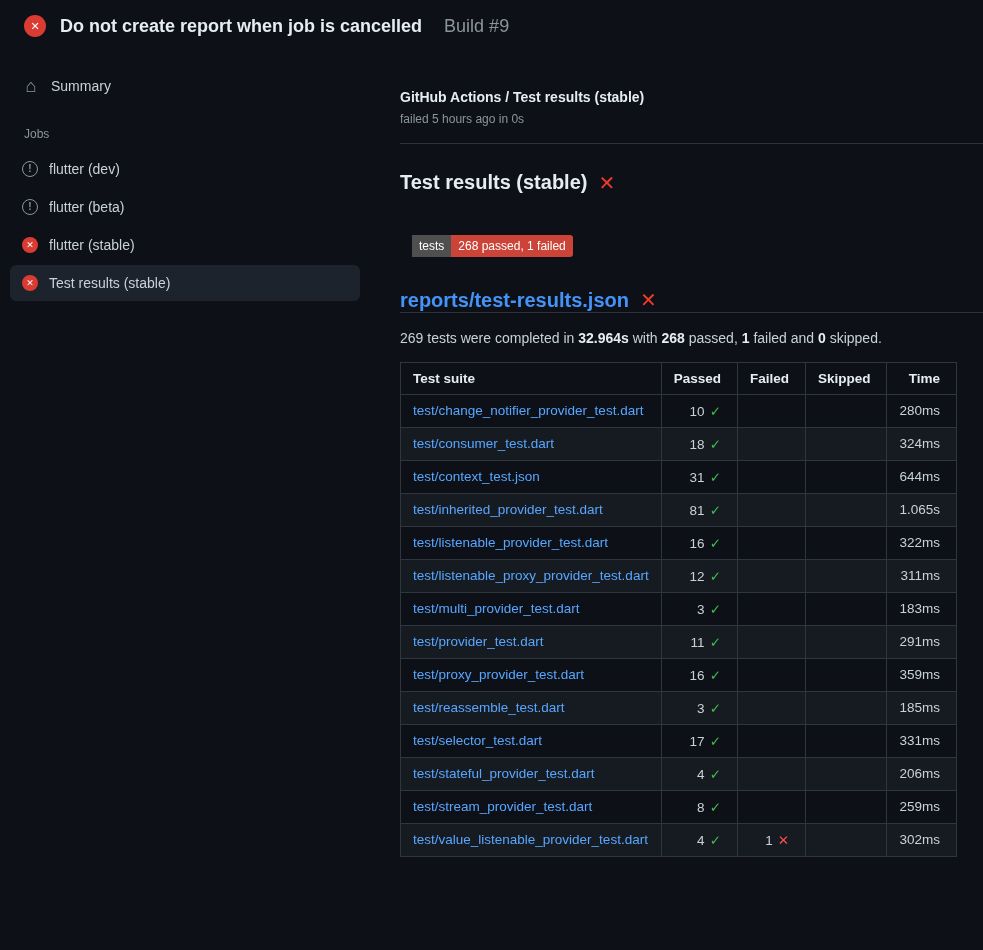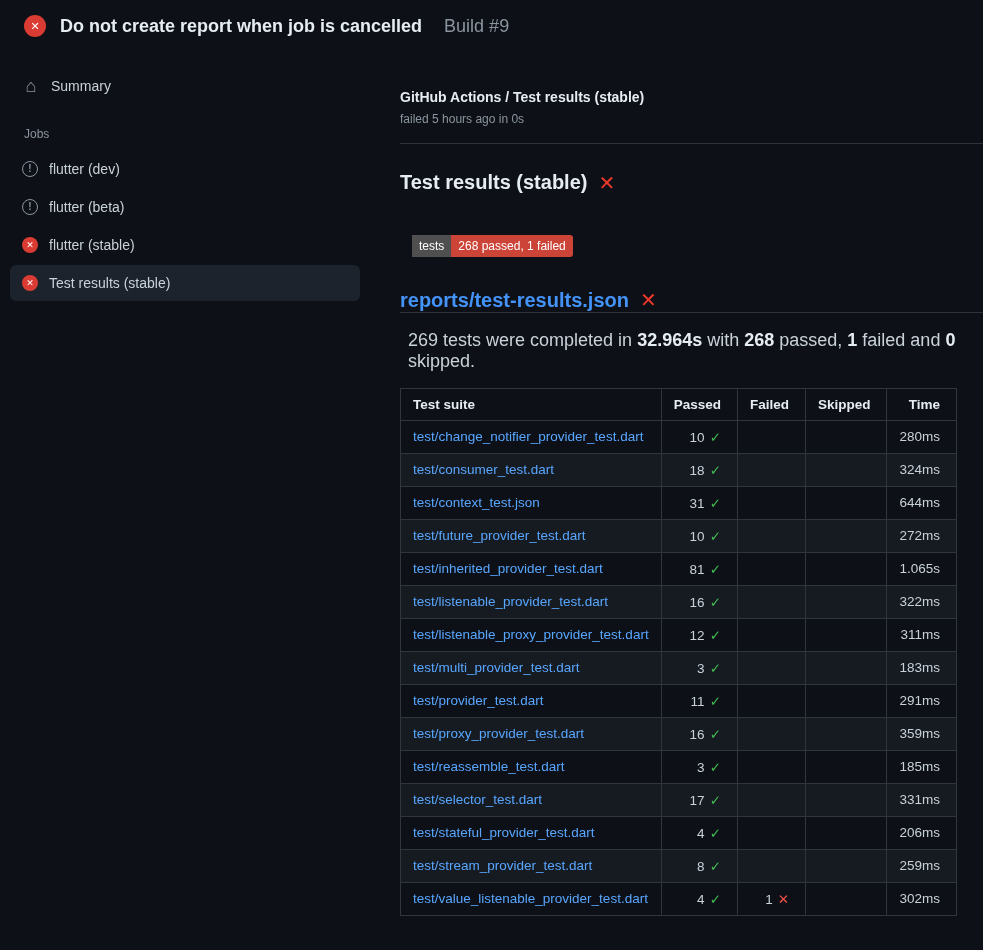--- a/index.html
+++ b/index.html
@@ -59,21 +59,21 @@
   .badge-label { background: #4f4f4f; color: #fff; padding: 4px 7px; }
   .badge-value { background: #cb4437; color: #fff; padding: 4px 7px; }
 
   .report-heading {
     display: flex; align-items: center; gap: 11px;
     margin-top: 32px; border-bottom: 1px solid #2d333b;
     font-size: 20px; font-weight: 700;
   }
   .report-heading a { color: #4493f8; text-decoration: none; }
 
-  .summary-line { margin: 17px 0 0 8px; color: #c9d1d9; font-size: 18px; }
+  .summary-line { margin: 17px 0 0 0; color: #c9d1d9; font-size: 14px; }
   .summary-line b { color: #e6edf2; }
 
   
   .results-table { border-collapse: collapse; margin-top: 16px; width: 552px; font-size: 13.5px; }
   .results-table th, .results-table td { border: 1px solid #30363d; padding: 8px 12px; }
   .results-table th { color: #e6edf2; font-weight: 700; text-align: left; white-space: nowrap; }
   .results-table th:nth-child(n+2), .results-table td:nth-child(n+2) { text-align: right; padding-right: 16px; }
   .results-table tbody tr:nth-child(even) td { background: #161b22; }
   .suite-cell a { color: #58a6ff; text-decoration: none; white-space: nowrap; }
   .num-cell { white-space: nowrap; }
@@ -168,27 +168,20 @@
     <td class="num-cell">324ms</td>
   </tr>
           <tr>
     <td class="suite-cell"><a href="#">test/context_test.json</a></td>
     <td class="num-cell"><span class="num">31</span><span class="glyph check">✓</span></td>
     <td class="num-cell"><span class="num"></span></td>
     <td class="num-cell"><span class="num"></span></td>
     <td class="num-cell">644ms</td>
   </tr>
           <tr>
-    <td class="suite-cell"><a href="#">test/future_provider_test.dart</a></td>
-    <td class="num-cell"><span class="num">10</span><span class="glyph check">✓</span></td>
-    <td class="num-cell"><span class="num"></span></td>
-    <td class="num-cell"><span class="num"></span></td>
-    <td class="num-cell">272ms</td>
-  </tr>
-          <tr>
     <td class="suite-cell"><a href="#">test/inherited_provider_test.dart</a></td>
     <td class="num-cell"><span class="num">81</span><span class="glyph check">✓</span></td>
     <td class="num-cell"><span class="num"></span></td>
     <td class="num-cell"><span class="num"></span></td>
     <td class="num-cell">1.065s</td>
   </tr>
           <tr>
     <td class="suite-cell"><a href="#">test/listenable_provider_test.dart</a></td>
     <td class="num-cell"><span class="num">16</span><span class="glyph check">✓</span></td>
     <td class="num-cell"><span class="num"></span></td>

